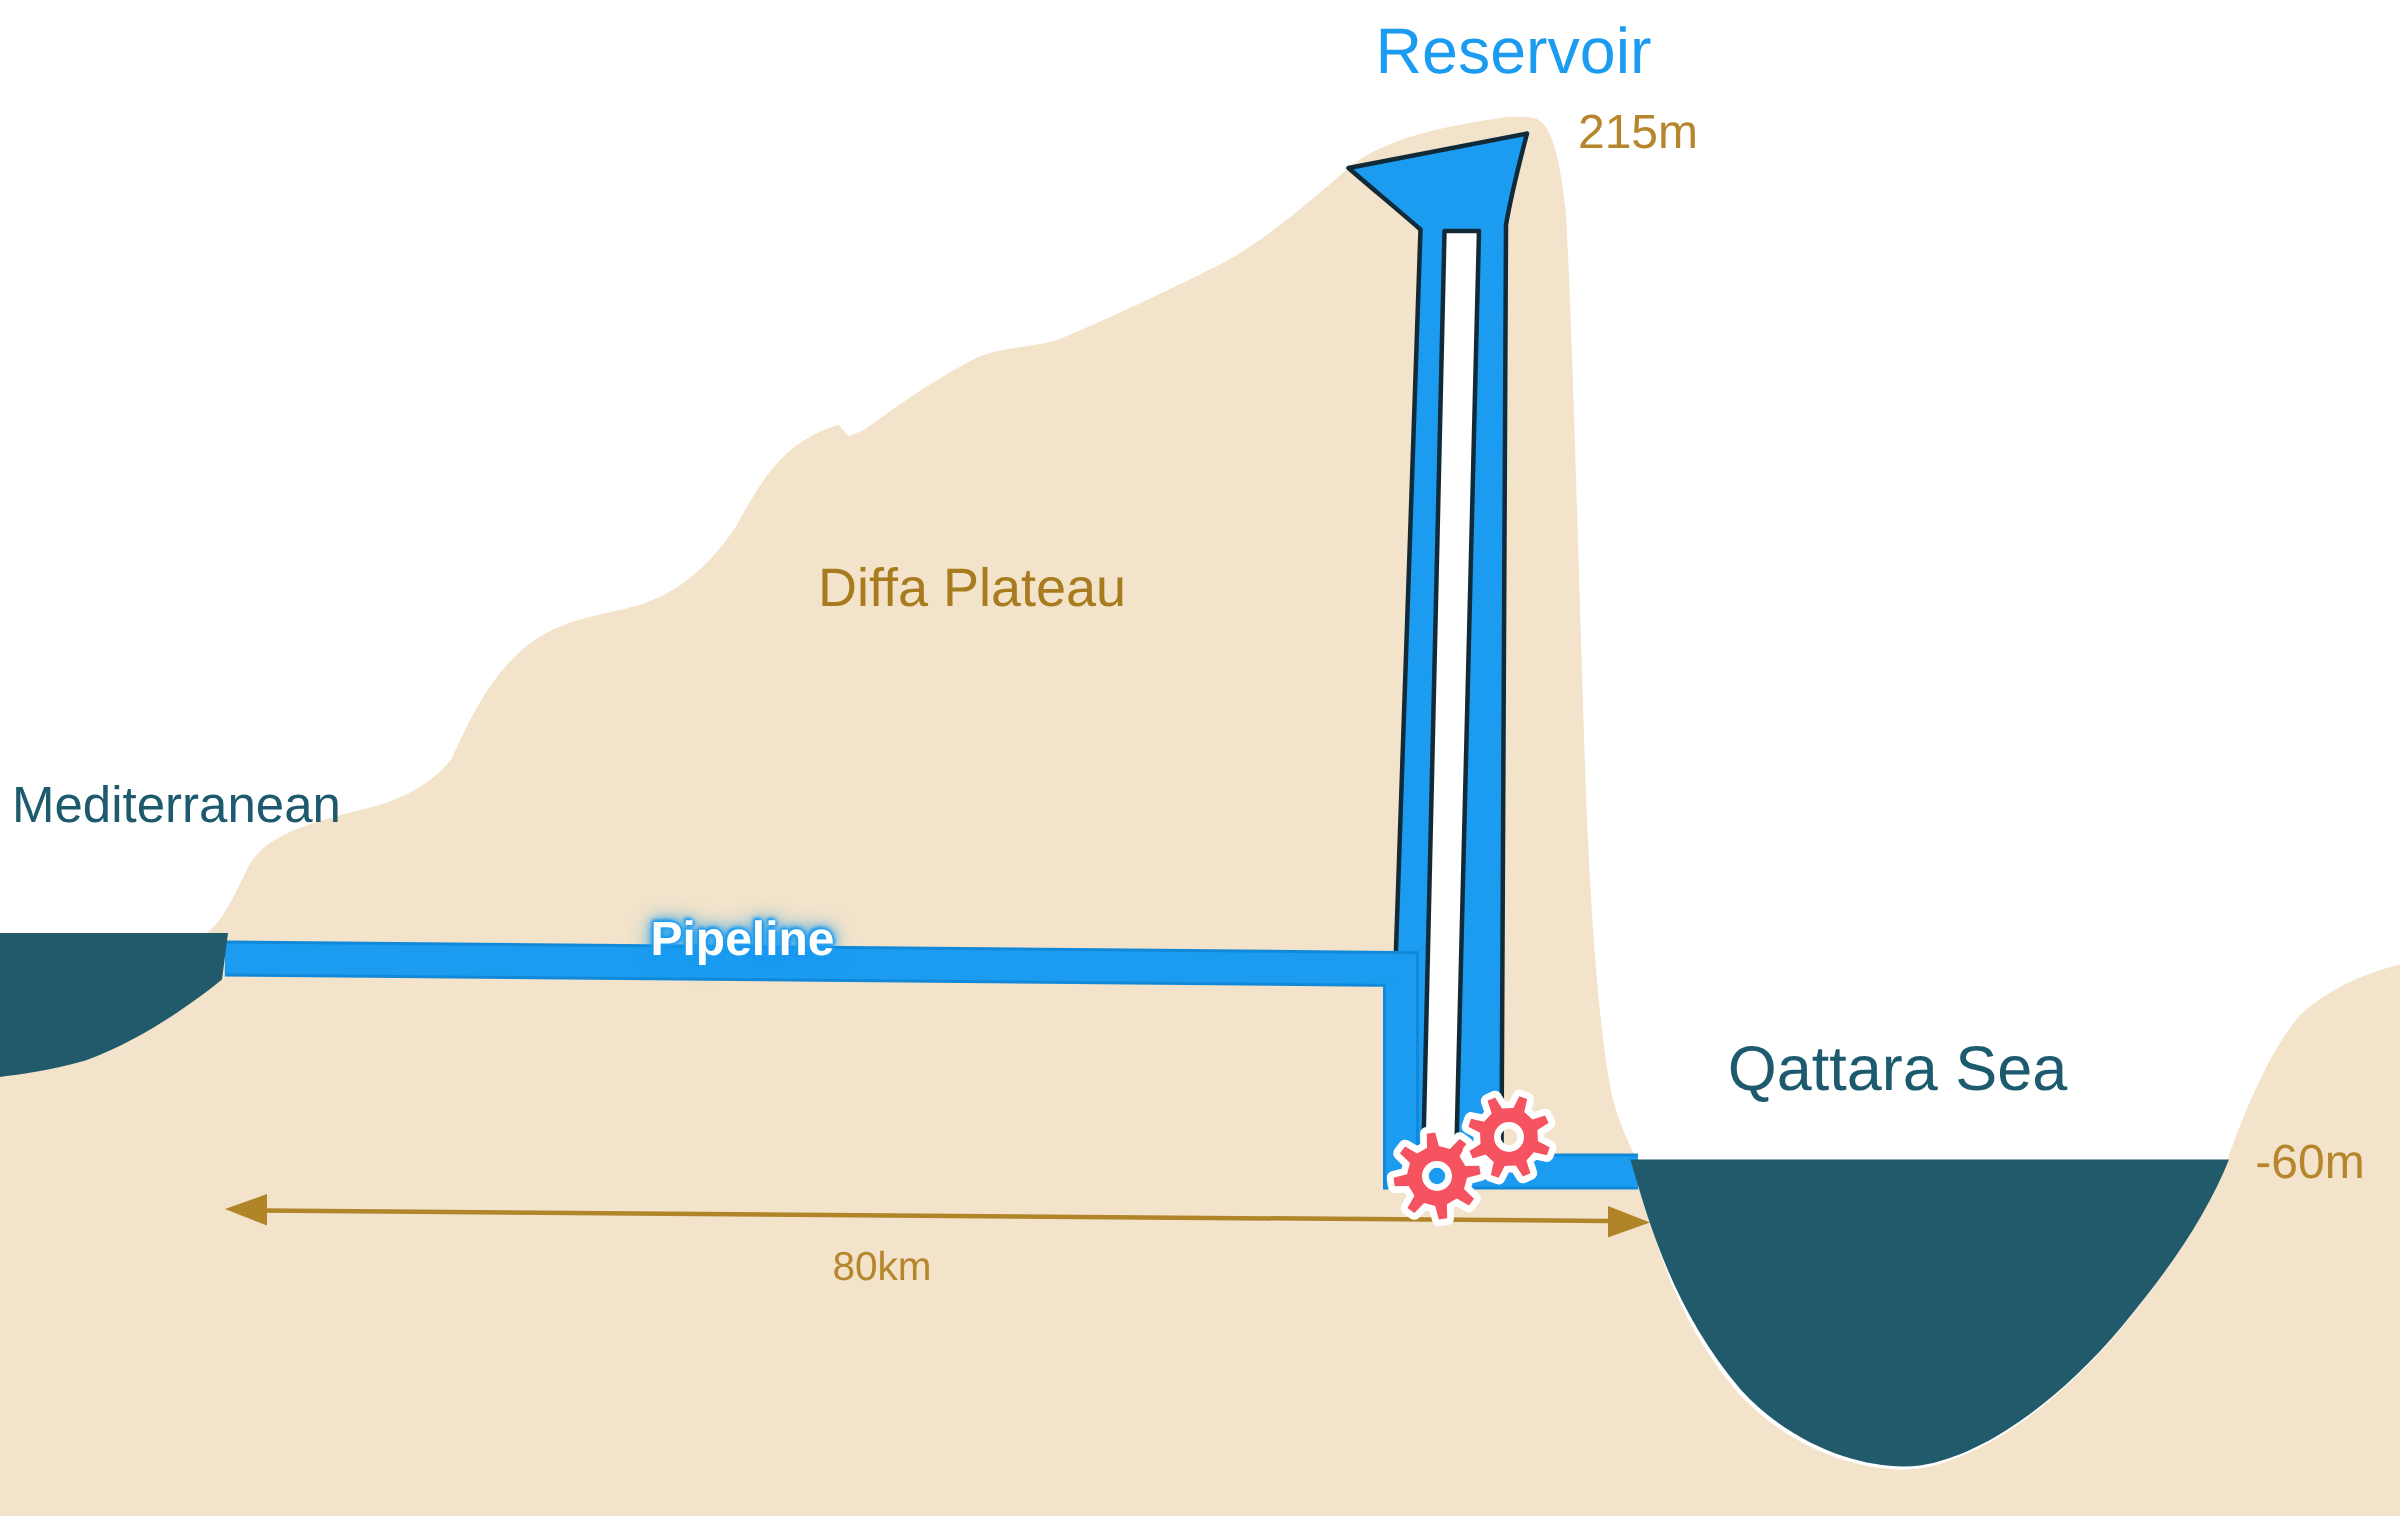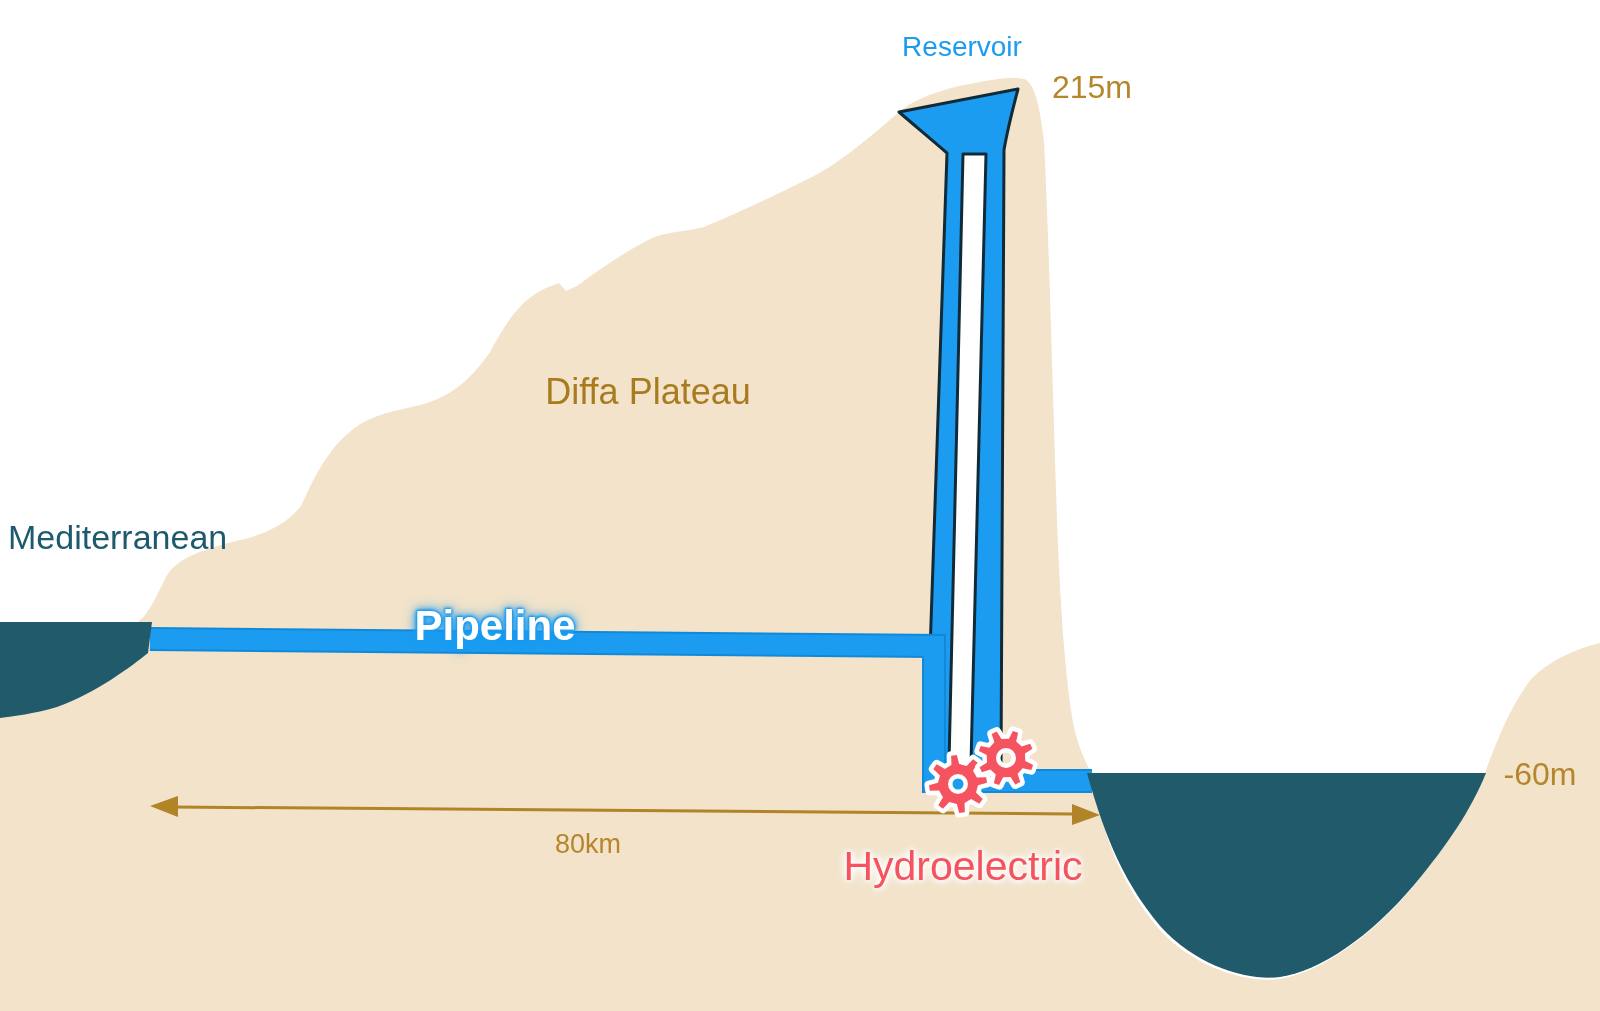--- a/index.html
+++ b/index.html
@@ -99,34 +99,34 @@
     <g>
       <path id="gear1u" class="gear-under" d="M976.0,792.6L982.7,799.1L979.3,803.7L971.2,799.0L964.6,802.9L964.8,812.2L959.2,813.0L956.8,804.0L949.4,802.0L942.9,808.7L938.3,805.3L943.0,797.2L939.1,790.6L929.8,790.8L929.0,785.2L938.0,782.8L940.0,775.4L933.3,768.9L936.7,764.3L944.8,769.0L951.4,765.1L951.2,755.8L956.8,755.0L959.2,764.0L966.6,766.0L973.1,759.3L977.7,762.7L973.0,770.8L976.9,777.4L986.2,777.2L987.0,782.8L978.0,785.2ZM968,784A10,10 0 1 0 948,784A10,10 0 1 0 968,784Z"></path>
       <path id="gear1t" class="gear-top" d="M976.0,792.6L982.7,799.1L979.3,803.7L971.2,799.0L964.6,802.9L964.8,812.2L959.2,813.0L956.8,804.0L949.4,802.0L942.9,808.7L938.3,805.3L943.0,797.2L939.1,790.6L929.8,790.8L929.0,785.2L938.0,782.8L940.0,775.4L933.3,768.9L936.7,764.3L944.8,769.0L951.4,765.1L951.2,755.8L956.8,755.0L959.2,764.0L966.6,766.0L973.1,759.3L977.7,762.7L973.0,770.8L976.9,777.4L986.2,777.2L987.0,782.8L978.0,785.2ZM968,784A10,10 0 1 0 948,784A10,10 0 1 0 968,784Z"></path>
     </g>
     <g>
       <path id="gear2u" class="gear-under" d="M1025.3,760.9L1033.1,764.9L1031.3,770.1L1022.6,768.2L1017.6,773.7L1020.3,782.1L1015.3,784.4L1010.6,777.0L1003.1,777.3L999.1,785.1L993.9,783.3L995.8,774.6L990.3,769.6L981.9,772.3L979.6,767.3L987.0,762.6L986.7,755.1L978.9,751.1L980.7,745.9L989.4,747.8L994.4,742.3L991.7,733.9L996.7,731.6L1001.4,739.0L1008.9,738.7L1012.9,730.9L1018.1,732.7L1016.2,741.4L1021.7,746.4L1030.1,743.7L1032.4,748.7L1025.0,753.4ZM1016,758A10,10 0 1 0 996,758A10,10 0 1 0 1016,758Z"></path>
       <path id="gear2t" class="gear-top" d="M1025.3,760.9L1033.1,764.9L1031.3,770.1L1022.6,768.2L1017.6,773.7L1020.3,782.1L1015.3,784.4L1010.6,777.0L1003.1,777.3L999.1,785.1L993.9,783.3L995.8,774.6L990.3,769.6L981.9,772.3L979.6,767.3L987.0,762.6L986.7,755.1L978.9,751.1L980.7,745.9L989.4,747.8L994.4,742.3L991.7,733.9L996.7,731.6L1001.4,739.0L1008.9,738.7L1012.9,730.9L1018.1,732.7L1016.2,741.4L1021.7,746.4L1030.1,743.7L1032.4,748.7L1025.0,753.4ZM1016,758A10,10 0 1 0 996,758A10,10 0 1 0 1016,758Z"></path>
     </g>
   </svg>
 
-  <div class="label lbl-blue" style="left:962px;top:35px;font-size:28px;margin-top:12px;">Reservoir</div>
+  <div class="label lbl-blue" style="left:1009px;top:35px;font-size:43px;">Reservoir</div>
 
   <div class="label lbl-measure" style="left:1092px;top:88px;font-size:32px;">215m</div>
 
   <div class="label lbl-brown" style="left:648px;top:392px;font-size:36px;">Diffa Plateau</div>
 
   <div class="label lbl-sea left-block" style="left:8px;top:516px;font-size:34px;line-height:42px;">
     <div>Mediterranean</div>
   </div>
 
-  <div class="label glow-blue" style="left:495px;top:626px;font-size:42px;">Pipeline</div>
+  <div class="label glow-blue" style="left:495px;top:626px;font-size:32px;">Pipeline</div>
 
+  <div class="label lbl-sea" style="left:1265px;top:713px;font-size:42px;">Qattara Sea</div>
 
   <div class="label lbl-measure" style="left:1540px;top:775px;font-size:32px;">-60m</div>
 
   <div class="label glow-white" style="left:963px;top:866px;font-size:41px;line-height:48px;">
-    <div>Hydroelectric</div>
   </div>
 
   <div class="label lbl-measure" style="left:588px;top:845px;font-size:27px;">80km</div>
 
 </div>
 
 </body></html>

